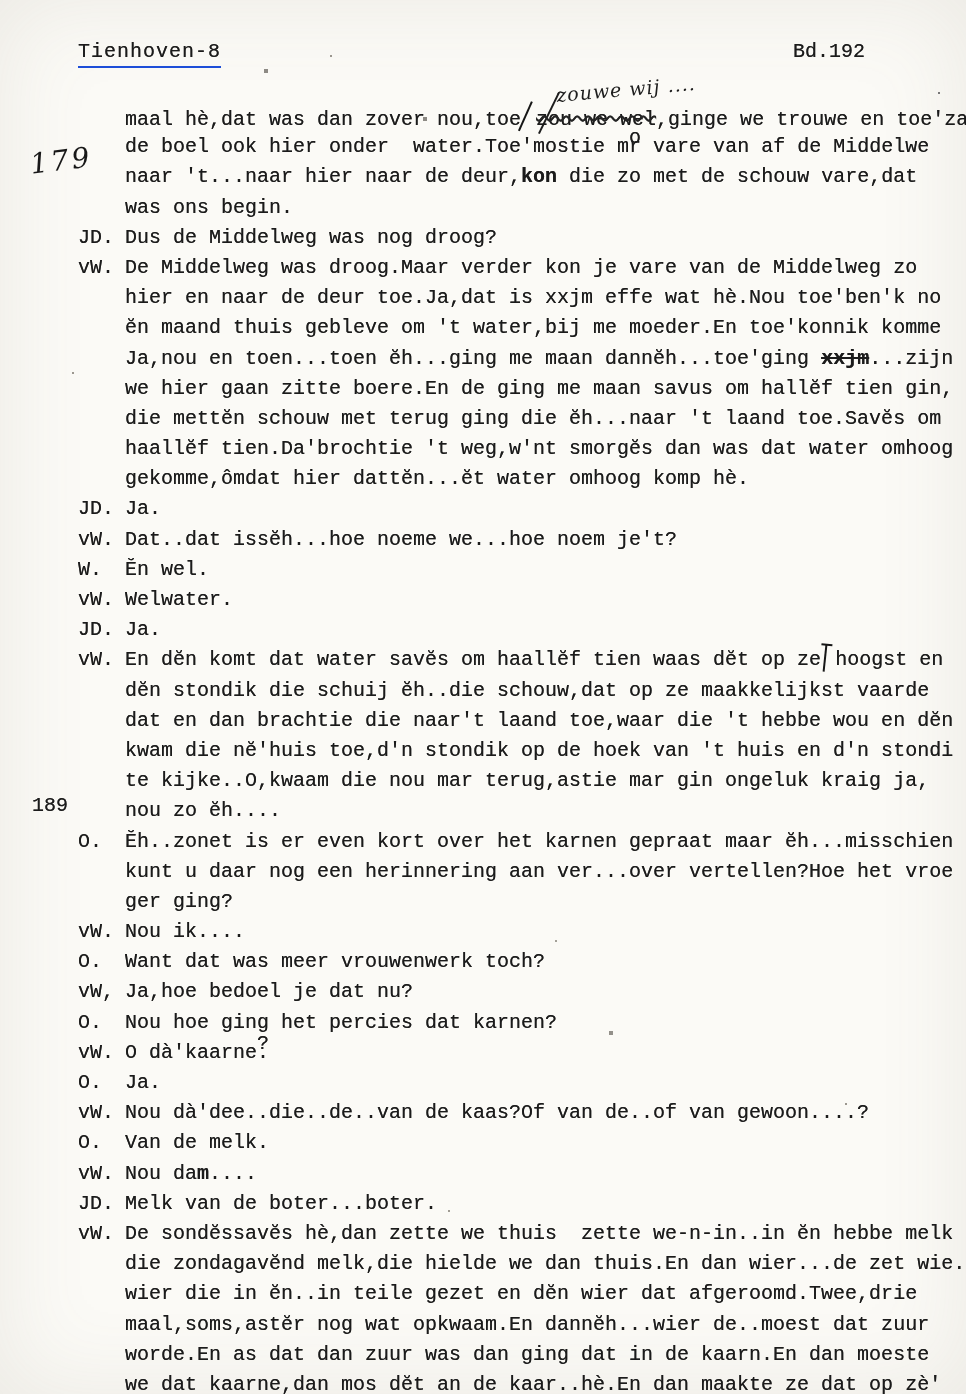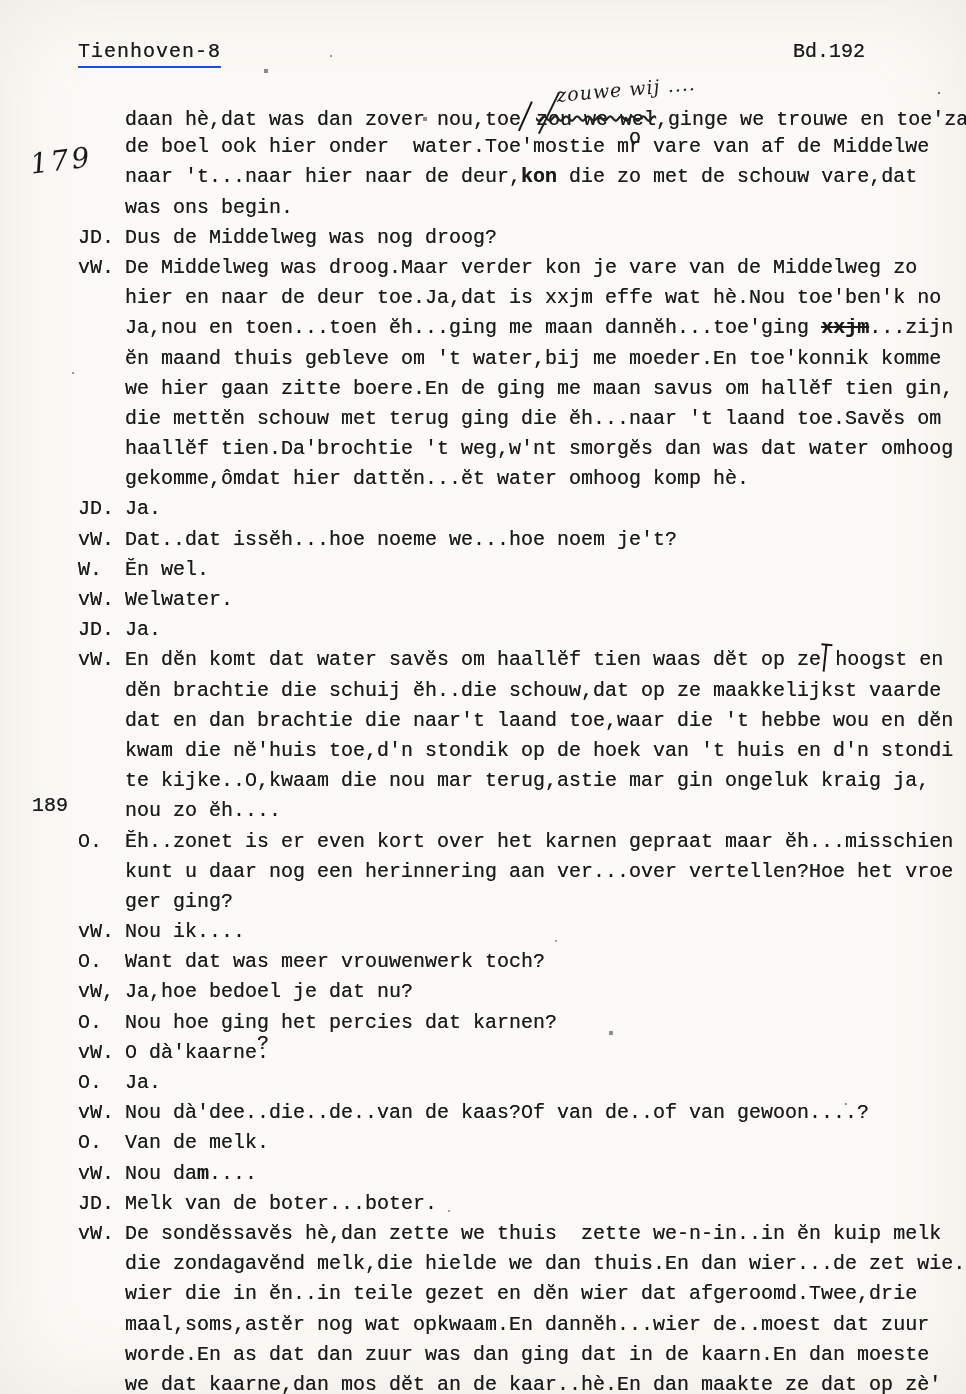--- a/index.html
+++ b/index.html
@@ -61,56 +61,56 @@
 <div class="hdr-left">Tienhoven-8</div>
 <div class="hdr-right">Bd.192</div>
 
 <div class="hw-annotation">zouwe wij ....</div>
 <div class="hw-annotation-slash"></div>
 
 <div class="hw-margin-179">179</div>
 <div class="hw-margin-189">189</div>
 
 <div class="transcript">
-    <div class="line"><span class="sp"></span><span class="tx"><span class="seg-t">daan hè,dat was dan zover nou,toe</span><span class="seg-slash"></span><span class="seg-hw">zou we wel</span><span class="seg-t">,ginge we trouwe en toe'za</span></span></div>
+    <div class="line"><span class="sp"></span><span class="tx"><span class="seg-t">maal hè,dat was dan zover nou,toe</span><span class="seg-slash"></span><span class="seg-hw">zou we wel</span><span class="seg-t">,ginge we trouwe en toe'za</span></span></div>
     <div class="line"><span class="sp"></span><span class="tx"><span class="seg-t">de boel ook hier onder  water.Toe'mostie m</span><span class="seg-sup">o</span><span class="seg-t">r vare van af de Middelwe</span></span></div>
     <div class="line"><span class="sp"></span><span class="tx"><span class="seg-t">naar 't...naar hier naar de deur,</span><span class="seg-b">kon</span><span class="seg-t"> die zo met de schouw vare,dat</span></span></div>
     <div class="line"><span class="sp"></span><span class="tx"><span class="seg-t">was ons begin.</span></span></div>
     <div class="line"><span class="sp">JD.</span><span class="tx"><span class="seg-t">Dus de Middelweg was nog droog?</span></span></div>
     <div class="line"><span class="sp">vW.</span><span class="tx"><span class="seg-t">De Middelweg was droog.Maar verder kon je vare van de Middelweg zo</span></span></div>
     <div class="line"><span class="sp"></span><span class="tx"><span class="seg-t">hier en naar de deur toe.Ja,dat is xxjm effe wat hè.Nou toe'ben'k no</span></span></div>
+    <div class="line"><span class="sp"></span><span class="tx"><span class="seg-t">ĕn maand thuis gebleve om 't water,bij me moeder.En toe'konnik komme</span></span></div>
     <div class="line"><span class="sp"></span><span class="tx"><span class="seg-t">Ja,nou en toen...toen ĕh...ging me maan dannĕh...toe'ging </span><span class="seg-sb">xxjm</span><span class="seg-t">...zijn</span></span></div>
-    <div class="line"><span class="sp"></span><span class="tx"><span class="seg-t">ĕn maand thuis gebleve om 't water,bij me moeder.En toe'konnik komme</span></span></div>
     <div class="line"><span class="sp"></span><span class="tx"><span class="seg-t">we hier gaan zitte boere.En de ging me maan savus om hallĕf tien gin,</span></span></div>
     <div class="line"><span class="sp"></span><span class="tx"><span class="seg-t">die mettĕn schouw met terug ging die ĕh...naar 't laand toe.Savĕs om</span></span></div>
     <div class="line"><span class="sp"></span><span class="tx"><span class="seg-t">haallĕf tien.Da'brochtie 't weg,w'nt smorgĕs dan was dat water omhoog</span></span></div>
     <div class="line"><span class="sp"></span><span class="tx"><span class="seg-t">gekomme,ômdat hier dattĕn...ĕt water omhoog komp hè.</span></span></div>
     <div class="line"><span class="sp">JD.</span><span class="tx"><span class="seg-t">Ja.</span></span></div>
     <div class="line"><span class="sp">vW.</span><span class="tx"><span class="seg-t">Dat..dat issĕh...hoe noeme we...hoe noem je't?</span></span></div>
     <div class="line"><span class="sp">W.</span><span class="tx"><span class="seg-t">Ĕn wel.</span></span></div>
     <div class="line"><span class="sp">vW.</span><span class="tx"><span class="seg-t">Welwater.</span></span></div>
     <div class="line"><span class="sp">JD.</span><span class="tx"><span class="seg-t">Ja.</span></span></div>
     <div class="line"><span class="sp">vW.</span><span class="tx"><span class="seg-t">En dĕn komt dat water savĕs om haallĕf tien waas dĕt op ze</span><span class="seg-caret"></span><span class="seg-t">hoogst en</span></span></div>
-    <div class="line"><span class="sp"></span><span class="tx"><span class="seg-t">dĕn brachtie die schuij ĕh..die schouw,dat op ze maakkelijkst vaarde</span></span></div>
+    <div class="line"><span class="sp"></span><span class="tx"><span class="seg-t">dĕn stondik die schuij ĕh..die schouw,dat op ze maakkelijkst vaarde</span></span></div>
     <div class="line"><span class="sp"></span><span class="tx"><span class="seg-t">dat en dan brachtie die naar't laand toe,waar die 't hebbe wou en dĕn</span></span></div>
     <div class="line"><span class="sp"></span><span class="tx"><span class="seg-t">kwam die nĕ'huis toe,d'n stondik op de hoek van 't huis en d'n stondi</span></span></div>
     <div class="line"><span class="sp"></span><span class="tx"><span class="seg-t">te kijke..O,kwaam die nou mar terug,astie mar gin ongeluk kraig ja,</span></span></div>
     <div class="line"><span class="sp"></span><span class="tx"><span class="seg-t">nou zo ĕh....</span></span></div>
     <div class="line"><span class="sp">O.</span><span class="tx"><span class="seg-t">Ĕh..zonet is er even kort over het karnen gepraat maar ĕh...misschien</span></span></div>
     <div class="line"><span class="sp"></span><span class="tx"><span class="seg-t">kunt u daar nog een herinnering aan ver...over vertellen?Hoe het vroe</span></span></div>
     <div class="line"><span class="sp"></span><span class="tx"><span class="seg-t">ger ging?</span></span></div>
     <div class="line"><span class="sp">vW.</span><span class="tx"><span class="seg-t">Nou ik....</span></span></div>
     <div class="line"><span class="sp">O.</span><span class="tx"><span class="seg-t">Want dat was meer vrouwenwerk toch?</span></span></div>
     <div class="line"><span class="sp">vW,</span><span class="tx"><span class="seg-t">Ja,hoe bedoel je dat nu?</span></span></div>
     <div class="line"><span class="sp">O.</span><span class="tx"><span class="seg-t">Nou hoe ging het percies dat karnen?</span></span></div>
     <div class="line"><span class="sp">vW.</span><span class="tx"><span class="seg-t">O dà'kaarne</span><span class="seg-sup">?</span><span class="seg-t">.</span></span></div>
     <div class="line"><span class="sp">O.</span><span class="tx"><span class="seg-t">Ja.</span></span></div>
     <div class="line"><span class="sp">vW.</span><span class="tx"><span class="seg-t">Nou dà'dee..die..de..van de kaas?Of van de..of van gewoon....?</span></span></div>
     <div class="line"><span class="sp">O.</span><span class="tx"><span class="seg-t">Van de melk.</span></span></div>
     <div class="line"><span class="sp">vW.</span><span class="tx"><span class="seg-t">Nou da</span><span class="seg-b">m</span><span class="seg-t">....</span></span></div>
     <div class="line"><span class="sp">JD.</span><span class="tx"><span class="seg-t">Melk van de boter...boter.</span></span></div>
-    <div class="line"><span class="sp">vW.</span><span class="tx"><span class="seg-t">De sondĕssavĕs hè,dan zette we thuis  zette we-n-in..in ĕn kuip melk</span></span></div>
+    <div class="line"><span class="sp">vW.</span><span class="tx"><span class="seg-t">De sondĕssavĕs hè,dan zette we thuis  zette we-n-in..in ĕn hebbe melk</span></span></div>
     <div class="line"><span class="sp"></span><span class="tx"><span class="seg-t">die zondagavĕnd melk,die hielde we dan thuis.En dan wier...de zet wie.</span></span></div>
     <div class="line"><span class="sp"></span><span class="tx"><span class="seg-t">wier die in ĕn..in teile gezet en dĕn wier dat afgeroomd.Twee,drie</span></span></div>
     <div class="line"><span class="sp"></span><span class="tx"><span class="seg-t">maal,soms,astĕr nog wat opkwaam.En dannĕh...wier de..moest dat zuur</span></span></div>
     <div class="line"><span class="sp"></span><span class="tx"><span class="seg-t">worde.En as dat dan zuur was dan ging dat in de kaarn.En dan moeste</span></span></div>
     <div class="line"><span class="sp"></span><span class="tx"><span class="seg-t">we dat kaarne,dan mos dĕt an de kaar..hè.En dan maakte ze dat op zè'</span></span></div>
   </div>
 
 </body></html>

